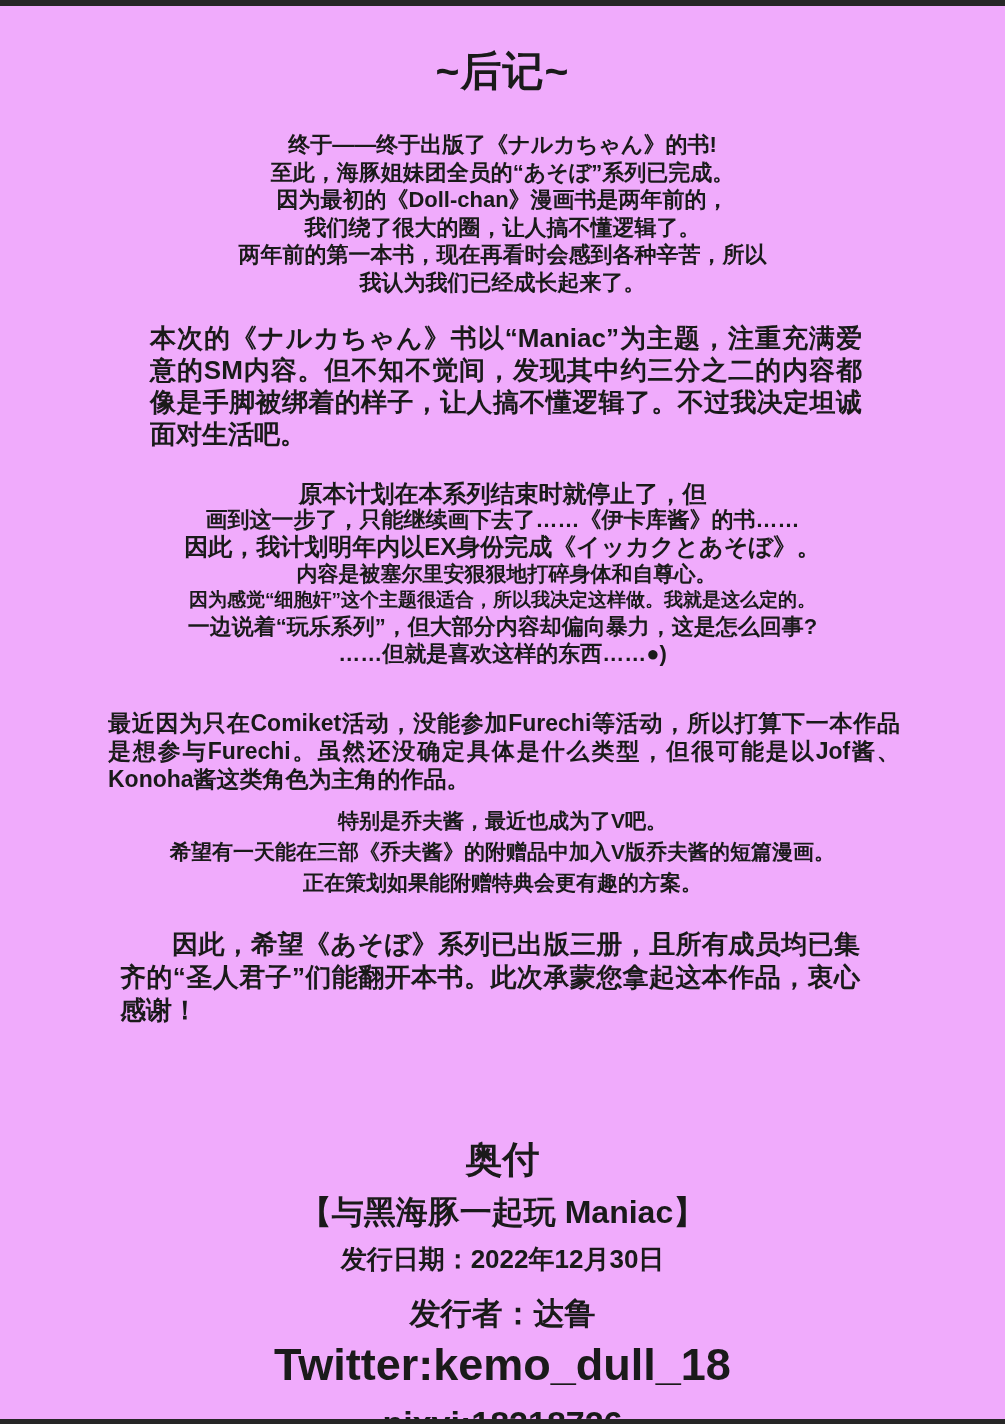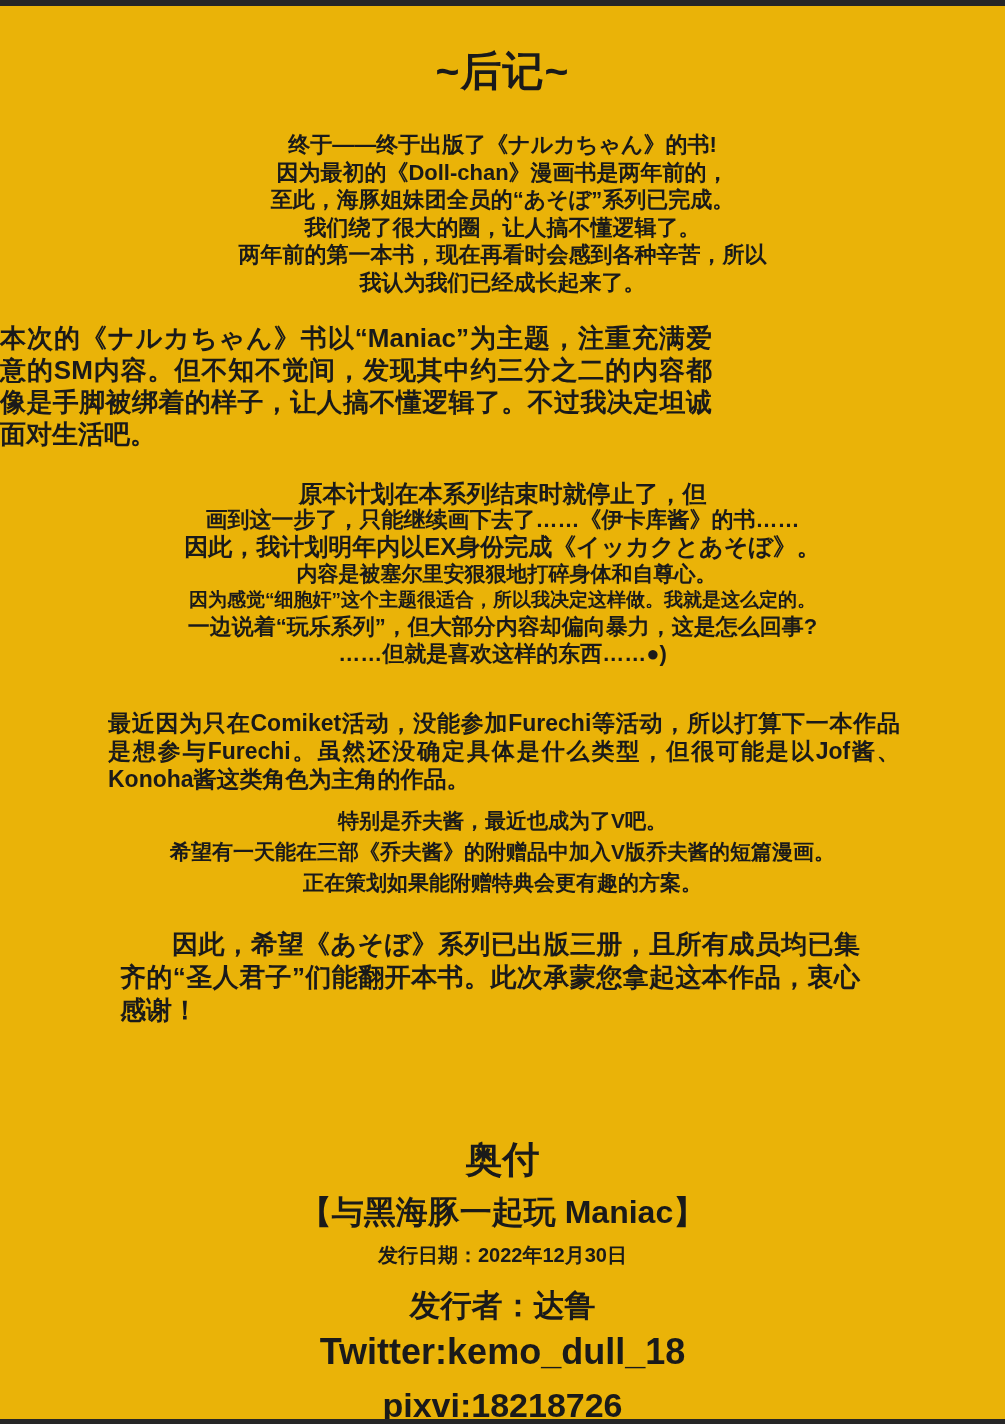--- a/index.html
+++ b/index.html
@@ -6,21 +6,21 @@
   body {
     width: 1005px;
     background: #ffffff;
     font-family: "Liberation Sans", "DejaVu Sans", sans-serif;
     color: #1a1a1a;
   }
   .page {
     position: relative;
     width: 1005px;
     height: 1424px;
-    background: #eab308;
+    background: #f0abfc;
     overflow: hidden;
   }
   .bar {
     position: absolute;
     left: 0;
     width: 100%;
     background: #262626;
   }
   .bar-top { top: 0; height: 6px; }
   .bar-bottom { bottom: 0; height: 5px; }
@@ -38,20 +38,21 @@
   .para-centered { text-align: center; }
 
   .p1 {
     margin-top: 32px;
     font-size: 22px;
     line-height: 27.5px;
   }
 
   .p2 {
     margin-top: 26px;
+    margin-left: 150px;
     width: 712px;
     font-size: 26px;
     line-height: 32px;
     text-align: justify;
   }
 
   .p3 { margin-top: 30px; text-align: center; }
   .p3 .l0 { font-size: 24px; line-height: 27px; }
   .p3 .l1 { font-size: 22px; line-height: 26px; }
   .p3 .l2 { font-size: 24px; line-height: 28px; }
@@ -91,31 +92,31 @@
     font-size: 37px;
     font-weight: 700;
   }
   .colophon-book-title {
     margin-top: 6px;
     font-size: 32px;
     font-weight: 600;
   }
   .colophon-release-date {
     margin-top: 7px;
-    font-size: 20px;
+    font-size: 26px;
     font-weight: 600;
   }
   .colophon-publisher {
     margin-top: 16px;
     font-size: 31px;
     font-weight: 600;
   }
   .colophon-twitter {
     margin-top: 4px;
-    font-size: 36px;
+    font-size: 45px;
     font-weight: 600;
   }
   .colophon-pixiv {
     margin-top: 13px;
     font-size: 34px;
     font-weight: 600;
   }
   .colophon-printer {
     margin-top: 4px;
     font-size: 31px;
@@ -125,22 +126,22 @@
 </head>
 <body>
 
 <div class="page">
   <div class="bar bar-top"></div>
 
   <div class="page-title">~后记~</div>
 
   <div class="para p1 para-centered">
     <div>终于——终于出版了《ナルカちゃん》的书!</div>
+    <div>至此，海豚姐妹团全员的“あそぼ”系列已完成。</div>
     <div>因为最初的《Doll-chan》漫画书是两年前的，</div>
-    <div>至此，海豚姐妹团全员的“あそぼ”系列已完成。</div>
     <div>我们绕了很大的圈，让人搞不懂逻辑了。</div>
     <div>两年前的第一本书，现在再看时会感到各种辛苦，所以</div>
     <div>我认为我们已经成长起来了。</div>
   </div>
 
   <div class="para p2">本次的《ナルカちゃん》书以“Maniac”为主题，注重充满爱意的SM内容。但不知不觉间，发现其中约三分之二的内容都像是手脚被绑着的样子，让人搞不懂逻辑了。不过我决定坦诚面对生活吧。</div>
 
   <div class="para p3 para-centered">
     <div class="l0">原本计划在本系列结束时就停止了，但</div>
     <div class="l1">画到这一步了，只能继续画下去了……《伊卡库酱》的书……</div>

